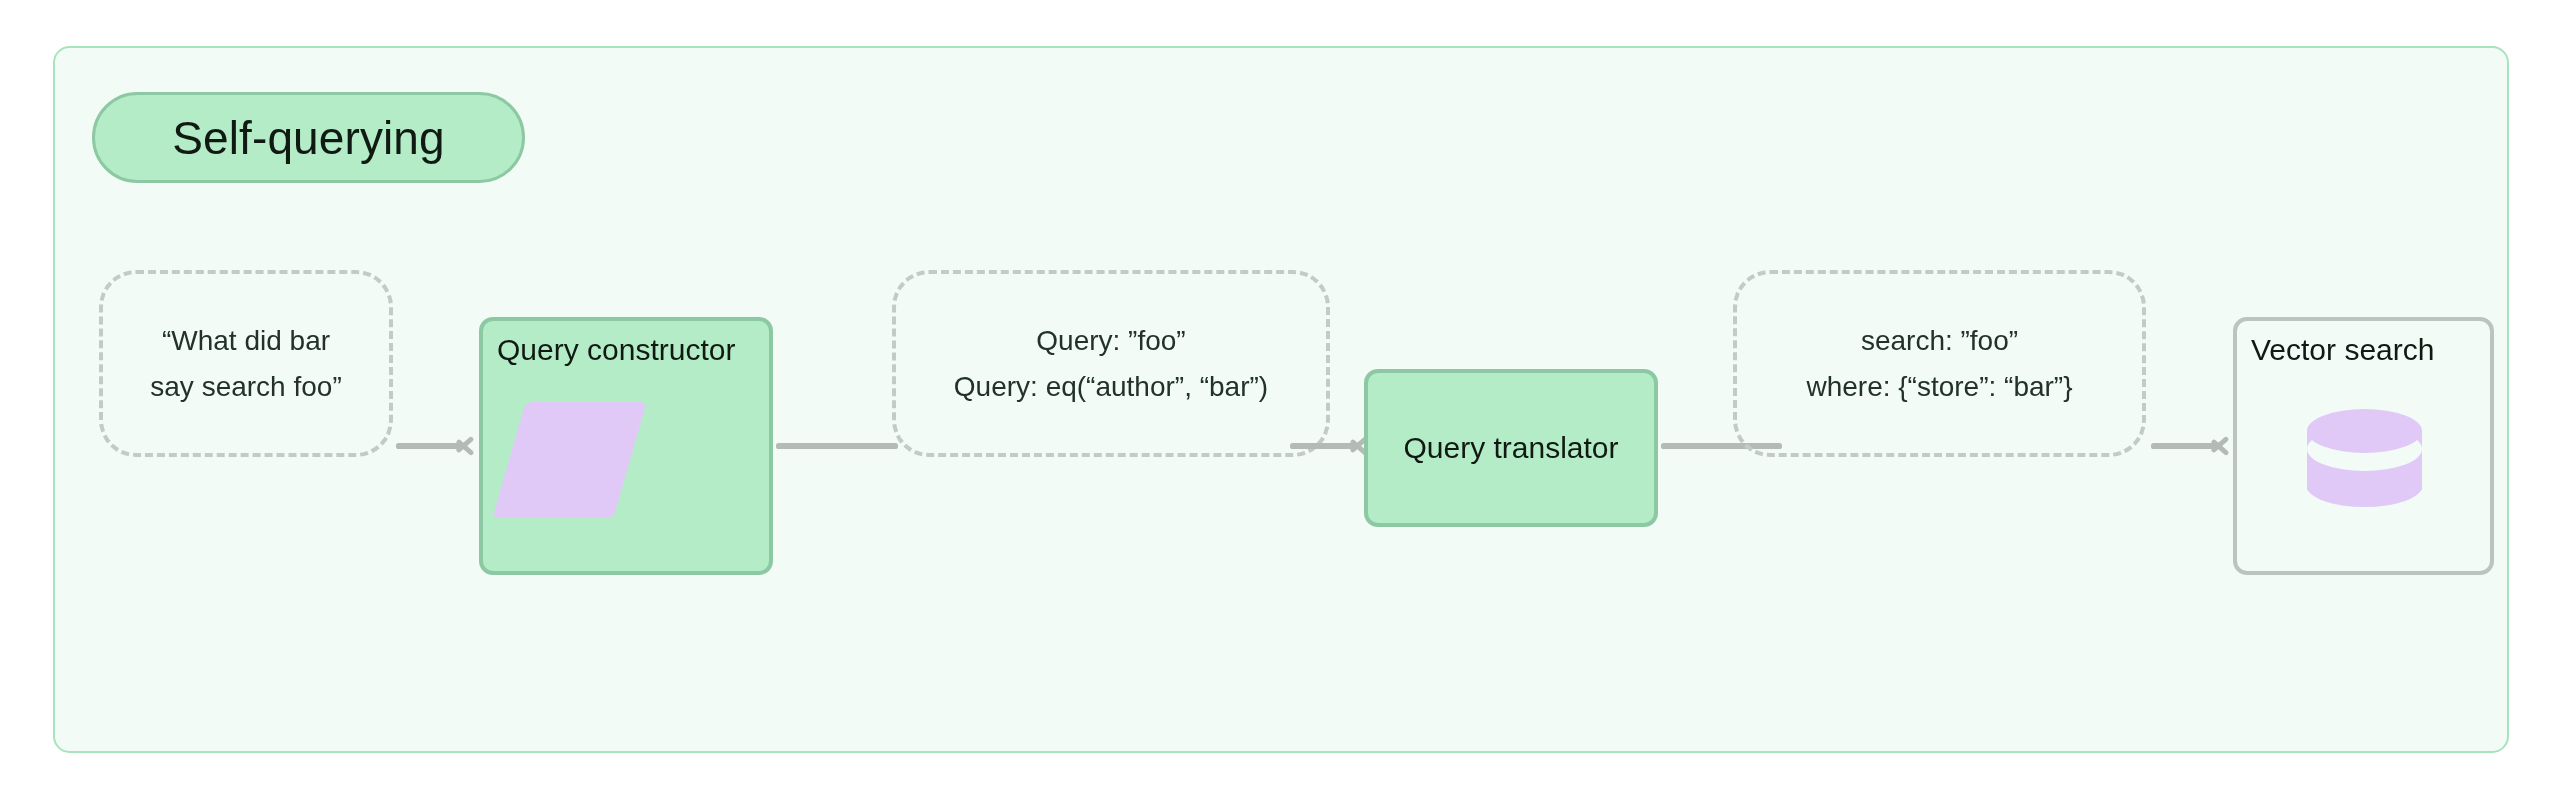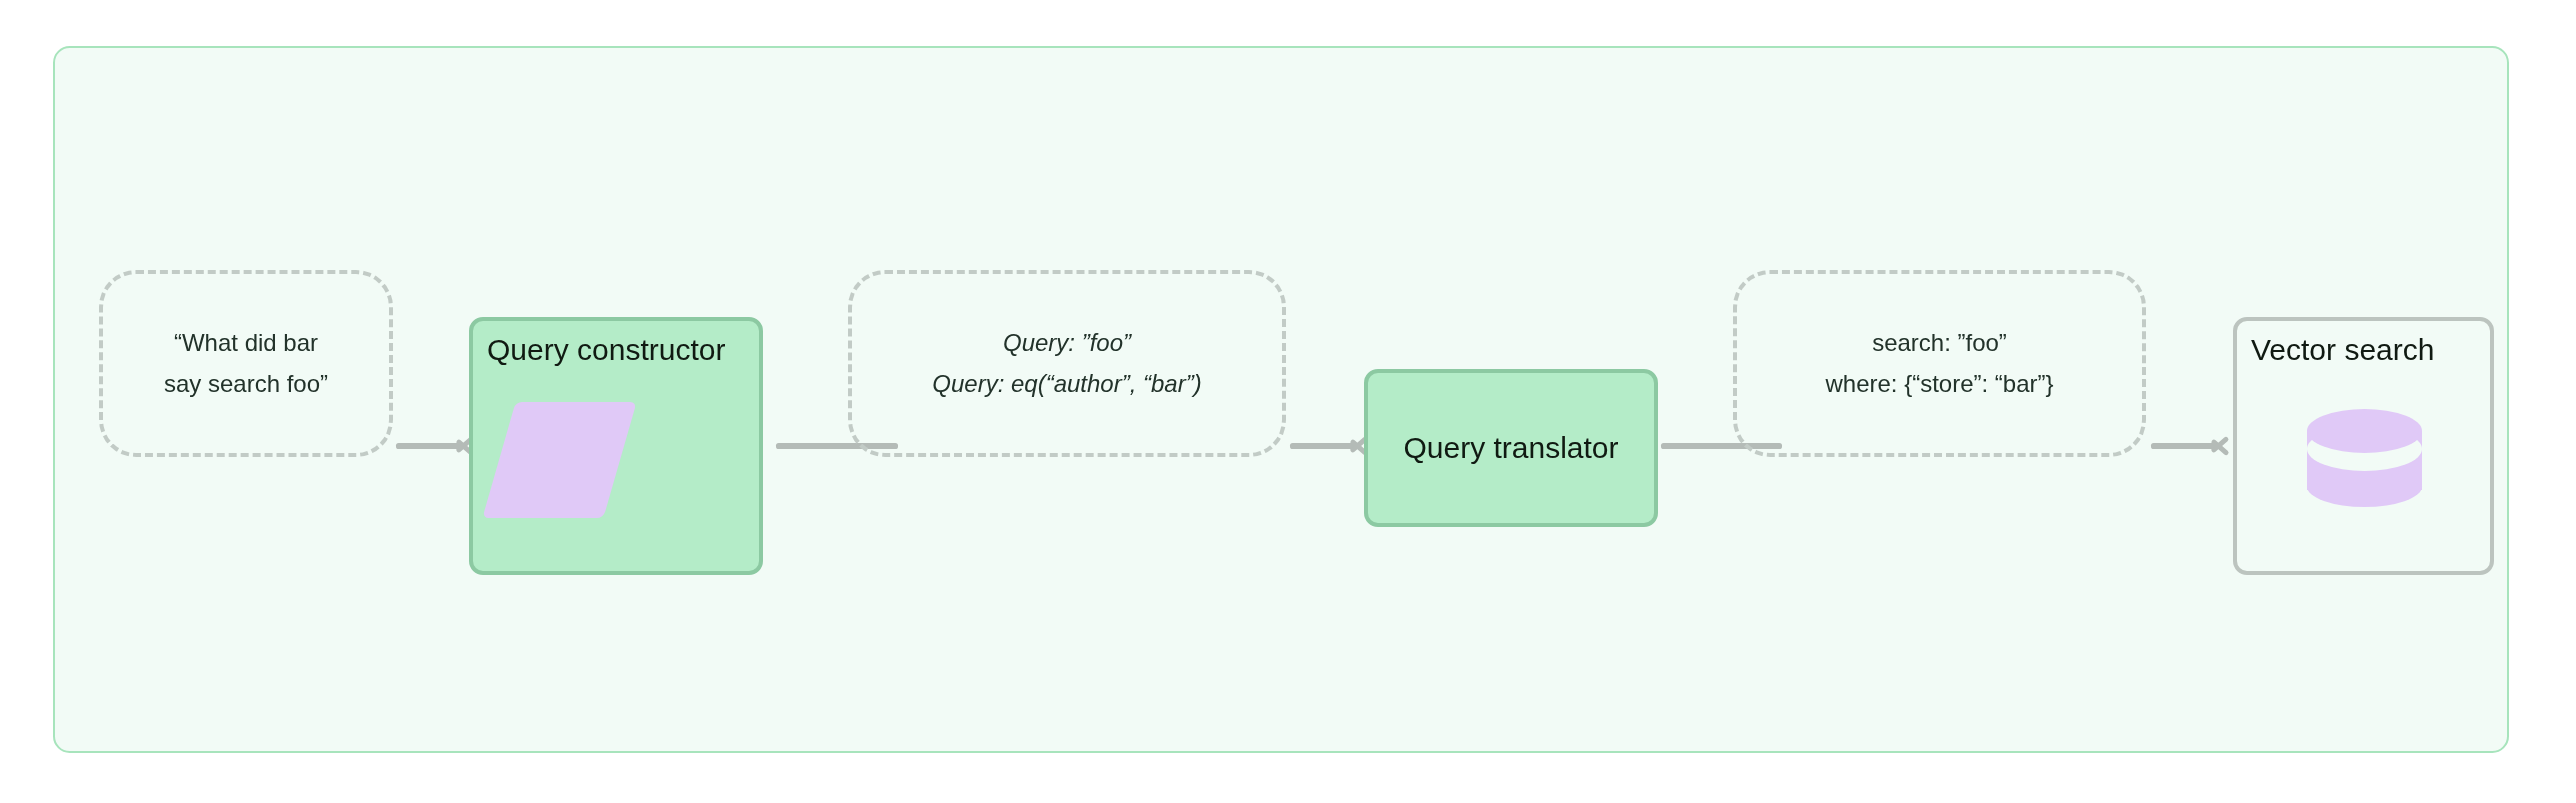--- a/index.html
+++ b/index.html
@@ -60,21 +60,21 @@
     border: 4.5px dashed #c2cbc6;
     border-radius: 37px;
     background: transparent;
     display: flex;
     flex-direction: column;
     align-items: center;
     justify-content: center;
     gap: 14px;
   }
   .node-dashed .line {
-    font-size: 24px;
+    font-size: 28px;
     color: #22322a;
     white-space: nowrap;
     line-height: 1.12;
   }
 
   
   .node-solid {
     border: 4.5px solid #8cc9a2;
     border-radius: 14px;
     background: #b4ecc8;
@@ -202,42 +202,45 @@
     top: 13.5px;
     transform: rotate(-41deg);
     transform-origin: left center;
   }
 </style>
 </head>
 <body>
 
 <div id="diagram-frame">
 
+  <div id="group-pill">
+    <span class="pill-label">Self-querying</span>
+  </div>
 
   <div class="node node-dashed" style="left:44px; top:222px; width:294px; height:187px;">
     <span class="line">“What did bar</span>
     <span class="line">say search foo”</span>
   </div>
 
   <div class="connector" style="left:341px; top:385px; width:82px;">
     <span class="shaft"></span>
     <span class="head"></span>
   </div>
 
-  <div class="node node-solid" style="left:414px; top:269px; width:294px; height:258px; position:absolute;">
+  <div class="node node-solid" style="left:424px; top:269px; width:294px; height:258px; position:absolute;">
     <span class="box-title">Query constructor</span>
     <span class="parallelogram-icon"></span>
   </div>
 
   <div class="connector no-head" style="left:721px; top:385px; width:122px;">
     <span class="shaft"></span>
 
   </div>
 
-  <div class="node node-dashed" style="left:793px; top:222px; width:438px; height:187px;font-style:italic;">
+  <div class="node node-dashed" style="left:837px; top:222px; width:438px; height:187px;">
     <span class="line">Query: ”foo”</span>
     <span class="line">Query: eq(“author”, “bar”)</span>
   </div>
 
   <div class="connector" style="left:1235px; top:385px; width:82px;">
     <span class="shaft"></span>
     <span class="head"></span>
   </div>
 
   <div class="node node-solid centered" style="left:1309px; top:321px; width:294px; height:158px; position:absolute;">

